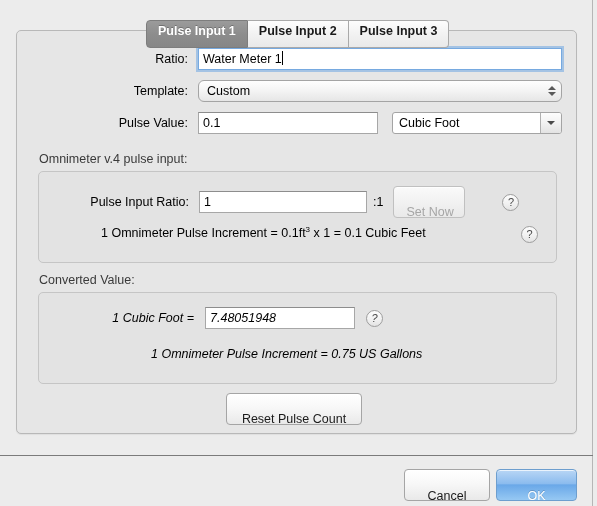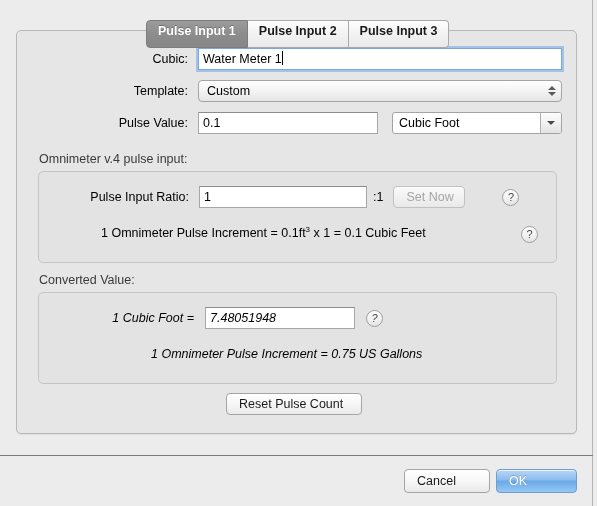--- a/index.html
+++ b/index.html
@@ -198,28 +198,28 @@
     font-size: 12.5px;
     color: #000;
     white-space: nowrap;
   }
 
   
   .pushbutton {
     height: 22px;
     line-height: 20px;
     box-sizing: border-box;
-    padding: 0 12px;
+    padding: 15px 12px;
     font-family: "Liberation Sans", sans-serif;
     font-size: 12.5px;
     color: #1a1a1a;
     background: linear-gradient(to bottom, #ffffff 0%, #f7f7f7 48%, #e9e9e9 100%);
     border: 1px solid #a5a5a5;
     border-radius: 4px;
-    text-align: left;
+    text-align: center;
     white-space: nowrap;
     box-shadow: 0 1px 0 rgba(255,255,255,0.7) inset;
   }
   .pushbutton.disabled {
     color: #a6a6a6;
     background: linear-gradient(to bottom, #fafafa 0%, #f2f2f2 48%, #e9e9e9 100%);
     border-color: #c0c0c0;
   }
   .pushbutton.default {
     color: #ffffff;
@@ -258,27 +258,27 @@
 
   <div id="tabbar">
     <div class="tab active">Pulse Input 1</div>
     <div class="tab">Pulse Input 2</div>
     <div class="tab">Pulse Input 3</div>
   </div>
 
   <div id="panel">
 
     <div class="row" style="left:0; top:17px; width:545px;">
-      <div class="field-label" style="width:171px;">Cubic:</div>
+      <div class="field-label" style="width:171px;">Ratio:</div>
       <div class="textfield focused" style="margin-left:10px; width:364px;"><span>Water Meter 1</span><span class="caret"></span></div>
     </div>
 
     <div class="row" style="left:0; top:49px; width:545px;">
       <div class="field-label" style="width:171px;">Template:</div>
-      <div class="combo" style="margin-left:10px; width:364px;">
+      <div class="combo" style="margin-left:10px; width:364px;border-radius:6px;">
         <span>Custom</span>
         <span class="stepper-arrows">
           <span class="tri-up"></span>
           <span class="tri-down"></span>
         </span>
       </div>
     </div>
 
     <div class="row" style="left:0; top:81px; width:545px;">
       <div class="field-label" style="width:171px;">Pulse Value:</div>

